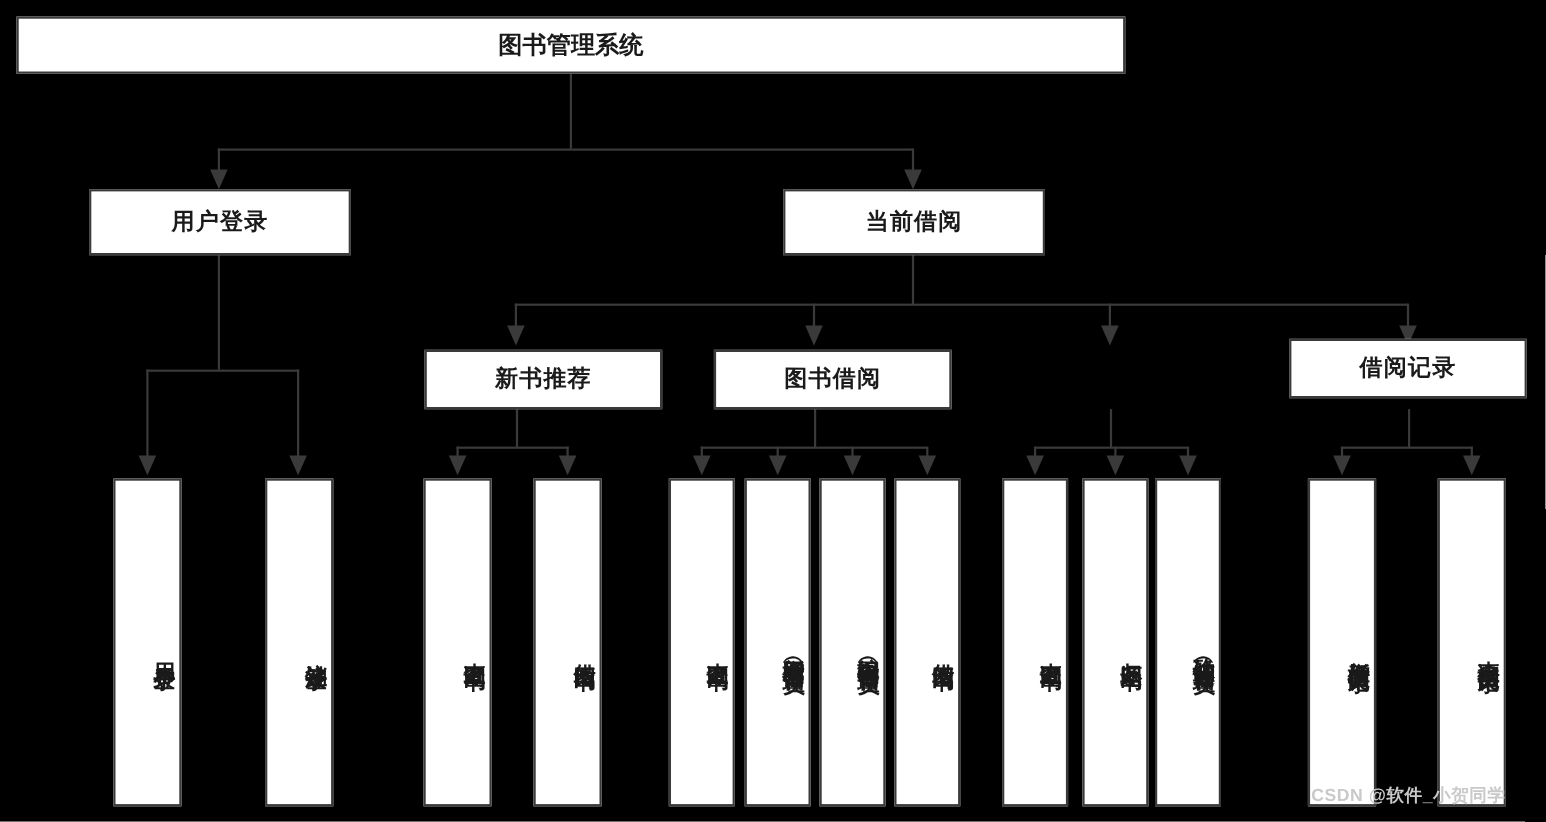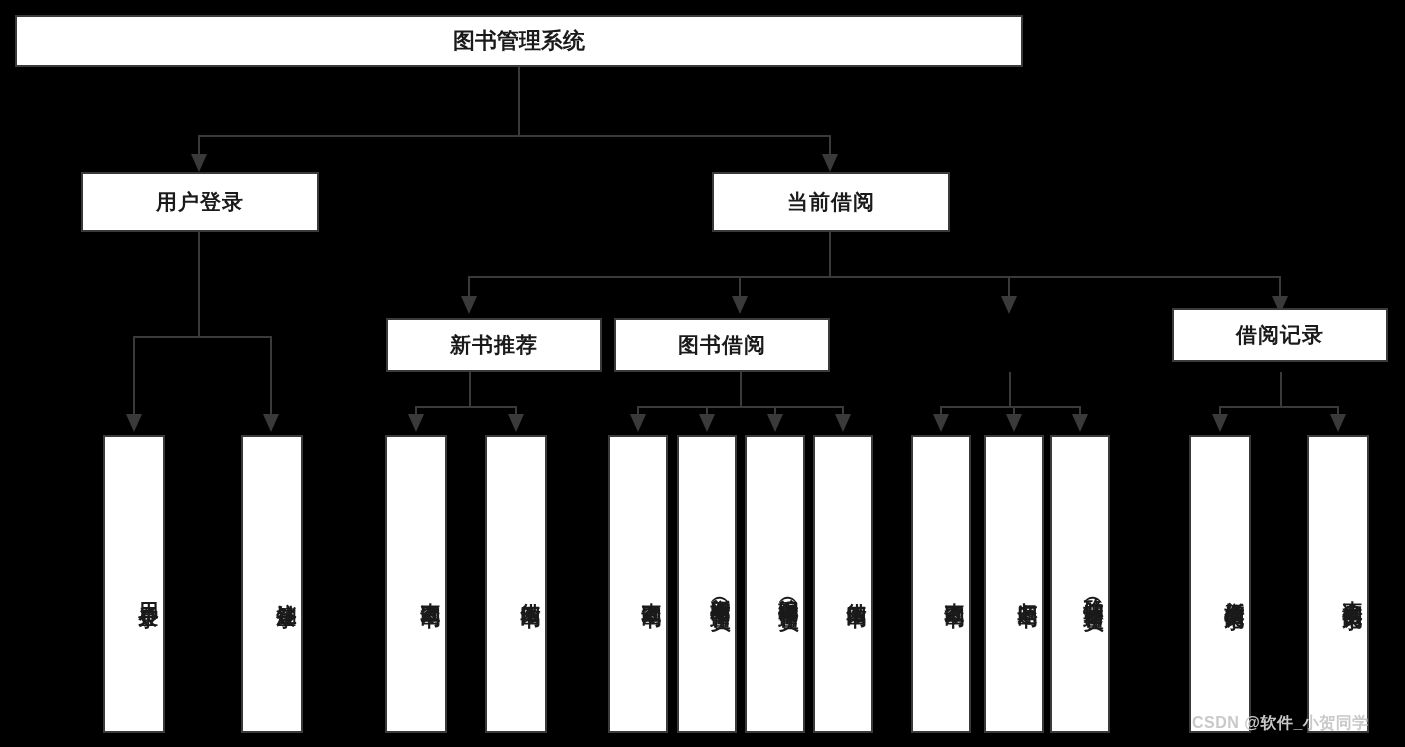--- a/index.html
+++ b/index.html
@@ -144,21 +144,21 @@
   <div class="node h" style="left:81px; top:172px; width:238px; height:60px;">
     <span>用户登录</span>
   </div>
   <div class="node h" style="left:712px; top:172px; width:238px; height:60px;">
     <span>当前借阅</span>
   </div>
 
   <div class="node h" style="left:362px; top:318px; width:216px; height:54px;margin-left:24px;">
     <span>新书推荐</span>
   </div>
-  <div class="node h" style="left:614px; top:318px; width:216px; height:54px;">
+  <div class="node h" style="left:649px; top:318px; width:216px; height:54px;">
     <span>图书借阅</span>
   </div>
   <div class="node h" style="left:1172px; top:308px; width:216px; height:54px;">
     <span>借阅记录</span>
   </div>
 
   <div class="node v" style="left:103px; top:435px; width:62px; height:298px;">
     <span class="vtext">用户登录</span>
   </div>
   <div class="node v" style="left:241px; top:435px; width:62px; height:298px;">

